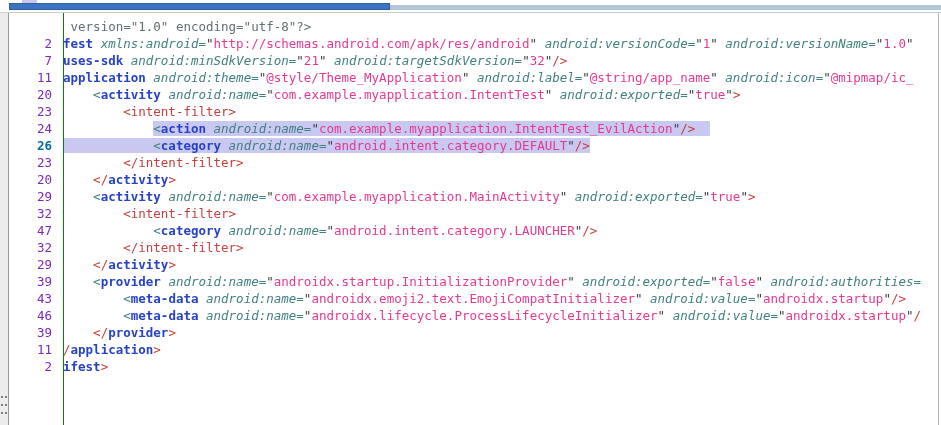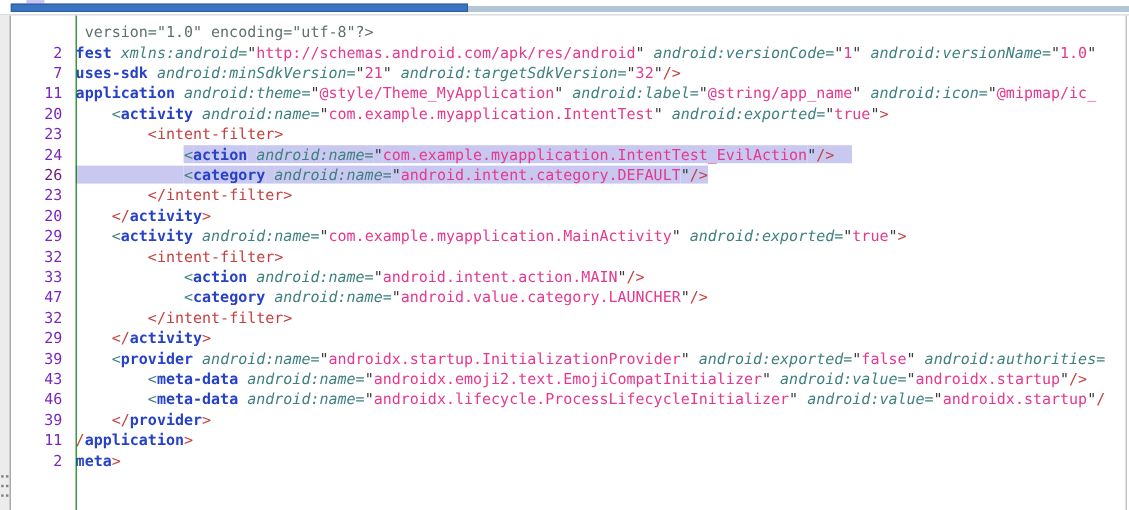--- a/index.html
+++ b/index.html
@@ -17,21 +17,21 @@
   
   #editor{position:absolute;left:0;top:13px;width:941px;height:412px;background:#ffffff;}
   #leftstrip{position:absolute;left:0;top:0;width:8px;height:412px;background:#ececec;border-right:1px solid #9b9b9b;box-sizing:content-box;}
   .grip{position:absolute;width:2px;height:2px;background:#7f7f7f;}
   #greensep{position:absolute;left:63px;top:0;width:1px;height:412px;background:#0b7d0b;}
   #rightborder{position:absolute;left:938px;top:0;width:1px;height:412px;background:#aab4bc;}
   
   #rows{position:absolute;left:0;top:5px;width:941px;}
   .row{display:flex;height:17px;line-height:17px;font-size:12.5px;white-space:pre;}
   .gut{width:58px;flex:0 0 58px;text-align:right;padding-right:6px;box-sizing:border-box;color:#7d26bd;}
-  .gut.cur{color:#701a75;}
+  .gut.cur{color:#0369a1;font-weight:bold;}
   .code{padding-left:5px;flex:1 1 auto;overflow:hidden;}
   
   .p{color:#1a1a1a;}
   .pi{color:#5f7070;}
   .t{color:#2742c6;font-weight:bold;text-align:center;}
   .a{color:#3f7f7f;font-style:italic;}
   .q{color:#3b3b3b;}
   .v{color:#e5398f;}
   .b{color:#3f8080;}
   .r{color:#c64040;}
@@ -54,30 +54,29 @@
       <div class="row"><span class="gut">7</span><span class="code"><span class="t">uses-sdk</span><span class="p"> </span><span class="a">android:minSdkVersion=</span><span class="q">"</span><span class="v">21</span><span class="q">"</span><span class="p"> </span><span class="a">android:targetSdkVersion=</span><span class="q">"</span><span class="v">32</span><span class="q">"</span><span class="r">/&gt;</span></span></div>
       <div class="row"><span class="gut">11</span><span class="code"><span class="t">application</span><span class="p"> </span><span class="a">android:theme=</span><span class="q">"</span><span class="v">@style/Theme_MyApplication</span><span class="q">"</span><span class="p"> </span><span class="a">android:label=</span><span class="q">"</span><span class="v">@string/app_name</span><span class="q">"</span><span class="p"> </span><span class="a">android:icon=</span><span class="q">"</span><span class="v">@mipmap/ic_</span></span></div>
       <div class="row"><span class="gut">20</span><span class="code"><span class="p">    </span><span class="b">&lt;</span><span class="t">activity</span><span class="p"> </span><span class="a">android:name=</span><span class="q">"</span><span class="v">com.example.myapplication.IntentTest</span><span class="q">"</span><span class="p"> </span><span class="a">android:exported=</span><span class="q">"</span><span class="v">true</span><span class="q">"</span><span class="r">&gt;</span></span></div>
       <div class="row"><span class="gut">23</span><span class="code"><span class="p">        </span><span class="r">&lt;intent-filter&gt;</span></span></div>
       <div class="row"><span class="gut">24</span><span class="code"><span class="p">            </span><span class="b sel">&lt;</span><span class="t sel">action</span><span class="p sel"> </span><span class="a sel">android:name=</span><span class="q sel">"</span><span class="v sel">com.example.myapplication.IntentTest_EvilAction</span><span class="q sel">"</span><span class="r sel">/&gt;</span><span class="p sel">  </span></span></div>
       <div class="row"><span class="gut cur">26</span><span class="code"><span class="p sel">            </span><span class="b sel">&lt;</span><span class="t sel">category</span><span class="p sel"> </span><span class="a sel">android:name=</span><span class="q sel">"</span><span class="v sel">android.intent.category.DEFAULT</span><span class="q sel">"</span><span class="r sel">/&gt;</span></span></div>
       <div class="row"><span class="gut">23</span><span class="code"><span class="p">        </span><span class="r">&lt;/intent-filter&gt;</span></span></div>
       <div class="row"><span class="gut">20</span><span class="code"><span class="p">    </span><span class="r">&lt;/</span><span class="t">activity</span><span class="r">&gt;</span></span></div>
       <div class="row"><span class="gut">29</span><span class="code"><span class="p">    </span><span class="b">&lt;</span><span class="t">activity</span><span class="p"> </span><span class="a">android:name=</span><span class="q">"</span><span class="v">com.example.myapplication.MainActivity</span><span class="q">"</span><span class="p"> </span><span class="a">android:exported=</span><span class="q">"</span><span class="v">true</span><span class="q">"</span><span class="r">&gt;</span></span></div>
       <div class="row"><span class="gut">32</span><span class="code"><span class="p">        </span><span class="r">&lt;intent-filter&gt;</span></span></div>
-      <div class="row"><span class="gut">33</span><span class="code"><span class="p">            </span><span class="b">&lt;</span><span class="t">action</span><span class="p"> </span><span class="a">android:name=</span><span class="q">"</span><span class="v">android.intent.action.MAIN</span><span class="q">"</span><span class="r">/&gt;</span></span></div>
-      <div class="row"><span class="gut">47</span><span class="code"><span class="p">            </span><span class="b">&lt;</span><span class="t">category</span><span class="p"> </span><span class="a">android:name=</span><span class="q">"</span><span class="v">android.value.category.LAUNCHER</span><span class="q">"</span><span class="r">/&gt;</span></span></div>
+      <div class="row"><span class="gut">47</span><span class="code"><span class="p">            </span><span class="b">&lt;</span><span class="t">category</span><span class="p"> </span><span class="a">android:name=</span><span class="q">"</span><span class="v">android.intent.category.LAUNCHER</span><span class="q">"</span><span class="r">/&gt;</span></span></div>
       <div class="row"><span class="gut">32</span><span class="code"><span class="p">        </span><span class="r">&lt;/intent-filter&gt;</span></span></div>
       <div class="row"><span class="gut">29</span><span class="code"><span class="p">    </span><span class="r">&lt;/</span><span class="t">activity</span><span class="r">&gt;</span></span></div>
       <div class="row"><span class="gut">39</span><span class="code"><span class="p">    </span><span class="b">&lt;</span><span class="t">provider</span><span class="p"> </span><span class="a">android:name=</span><span class="q">"</span><span class="v">androidx.startup.InitializationProvider</span><span class="q">"</span><span class="p"> </span><span class="a">android:exported=</span><span class="q">"</span><span class="v">false</span><span class="q">"</span><span class="p"> </span><span class="a">android:authorities=</span></span></div>
       <div class="row"><span class="gut">43</span><span class="code"><span class="p">        </span><span class="b">&lt;</span><span class="t">meta-data</span><span class="p"> </span><span class="a">android:name=</span><span class="q">"</span><span class="v">androidx.emoji2.text.EmojiCompatInitializer</span><span class="q">"</span><span class="p"> </span><span class="a">android:value=</span><span class="q">"</span><span class="v">androidx.startup</span><span class="q">"</span><span class="r">/&gt;</span></span></div>
       <div class="row"><span class="gut">46</span><span class="code"><span class="p">        </span><span class="b">&lt;</span><span class="t">meta-data</span><span class="p"> </span><span class="a">android:name=</span><span class="q">"</span><span class="v">androidx.lifecycle.ProcessLifecycleInitializer</span><span class="q">"</span><span class="p"> </span><span class="a">android:value=</span><span class="q">"</span><span class="v">androidx.startup</span><span class="q">"</span><span class="r">/</span></span></div>
       <div class="row"><span class="gut">39</span><span class="code"><span class="p">    </span><span class="r">&lt;/</span><span class="t">provider</span><span class="r">&gt;</span></span></div>
       <div class="row"><span class="gut">11</span><span class="code"><span class="r">/</span><span class="t">application</span><span class="r">&gt;</span></span></div>
-      <div class="row"><span class="gut">2</span><span class="code"><span class="t">meta</span><span class="r">&gt;</span></span></div>
+      <div class="row"><span class="gut">2</span><span class="code"><span class="t">ifest</span><span class="r">&gt;</span></span></div>
     </div>
   <div id="leftstrip">
     <div class="grip" style="left:1px;top:383px;"></div>
     <div class="grip" style="left:5px;top:383px;"></div>
     <div class="grip" style="left:1px;top:391px;"></div>
     <div class="grip" style="left:5px;top:391px;"></div>
     <div class="grip" style="left:1px;top:399px;"></div>
     <div class="grip" style="left:5px;top:399px;"></div>
   </div>
   <div id="greensep"></div>

